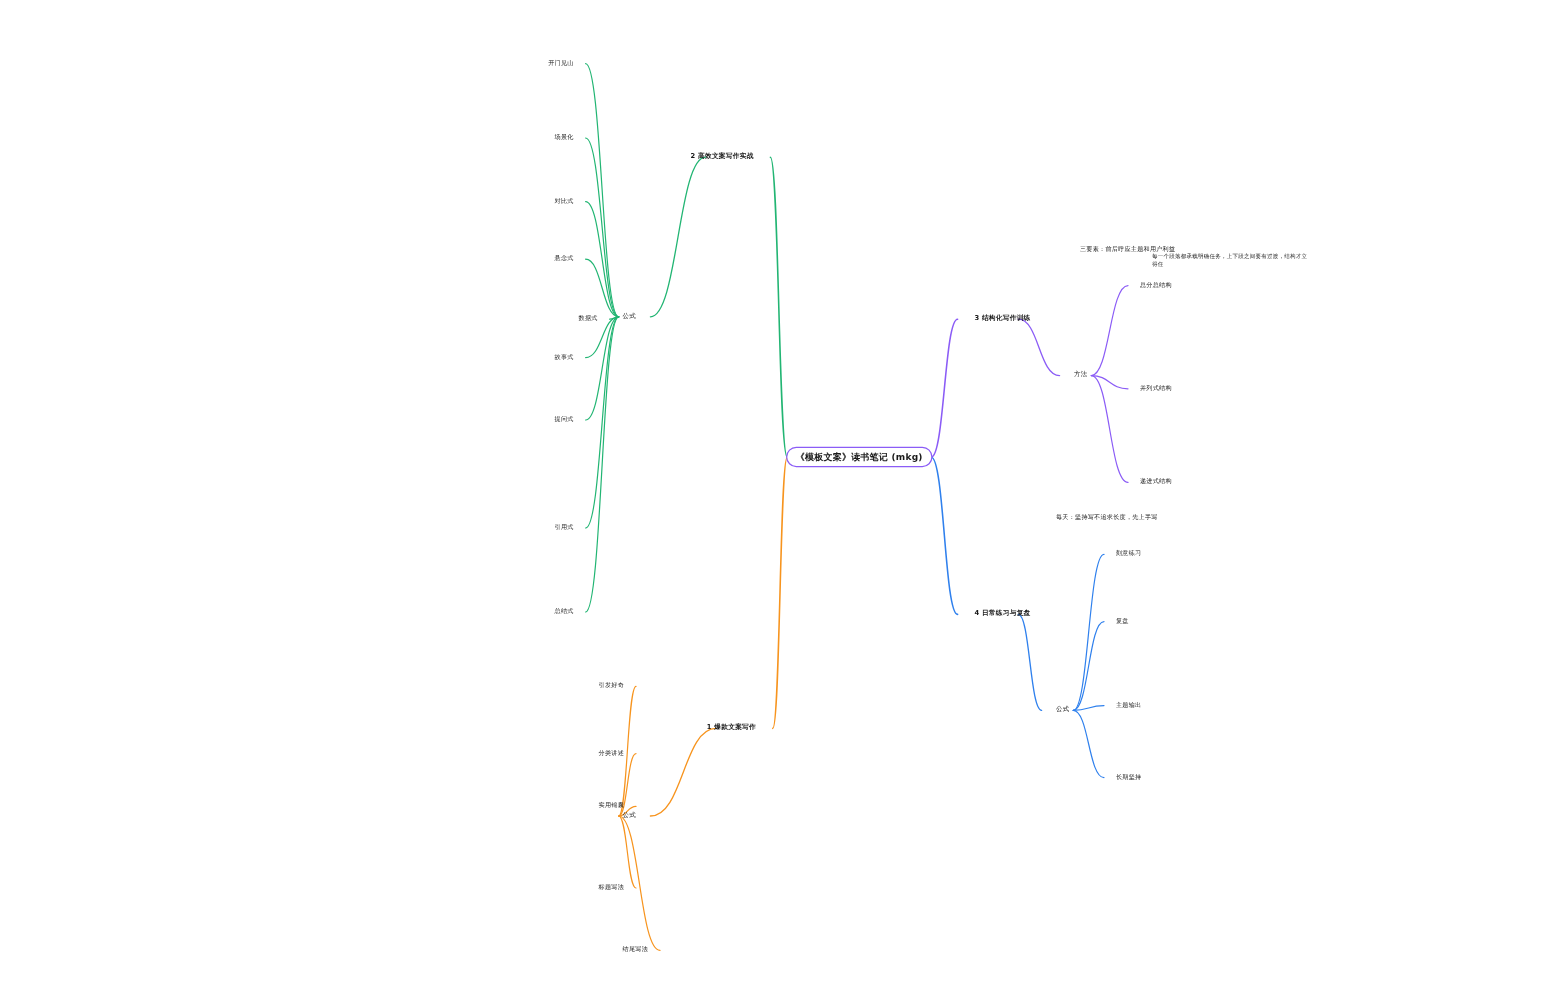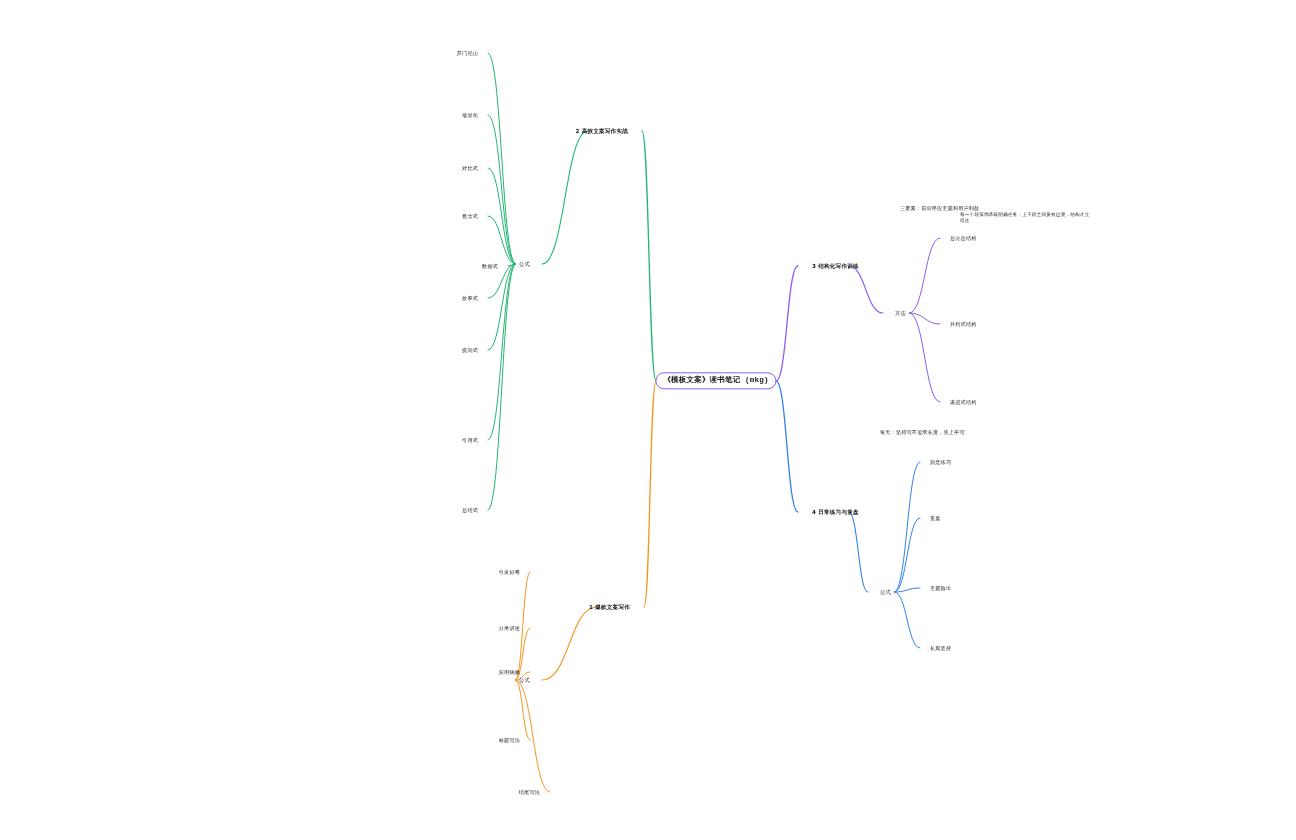--- a/index.html
+++ b/index.html
@@ -4,21 +4,21 @@
 <style>
   html,body{margin:0;padding:0;background:#ffffff;}
   body{width:1296px;height:840px;position:relative;overflow:hidden;
        font-family:"DejaVu Sans","Liberation Sans",sans-serif;color:#1a1a1a;}
   #canvas{position:absolute;inset:0;width:1296px;height:840px;}
   svg.links{position:absolute;left:0;top:0;width:1296px;height:840px;pointer-events:none;}
   .node{position:absolute;transform:translateY(-50%);white-space:pre-wrap;
         line-height:1.25;letter-spacing:.2px;}
   .lvl0{font-size:7.5px;border:1.2px solid #8b5cf6;border-radius:9px;
         padding:3px 7px;background:#fff;transform:translate(-50%,-50%);
-        text-align:center;white-space:nowrap;font-weight:600;font-family:Liberation Mono, monospace;}
+        text-align:center;white-space:nowrap;font-weight:600;}
   .lvl1{font-size:5.6px;font-weight:600;}
   .lvl2{font-size:5.4px;}
   .lvl3{font-size:5.1px;}
   .leaf{font-size:4.6px;color:#222;}
   .r{text-align:left;}
   .l{text-align:right;transform:translate(-100%,-50%);}
   .w60{width:60px;} .w70{width:70px;} .w110{width:110px;} .w130{width:130px;}
 </style>
 </head>
 <body>

